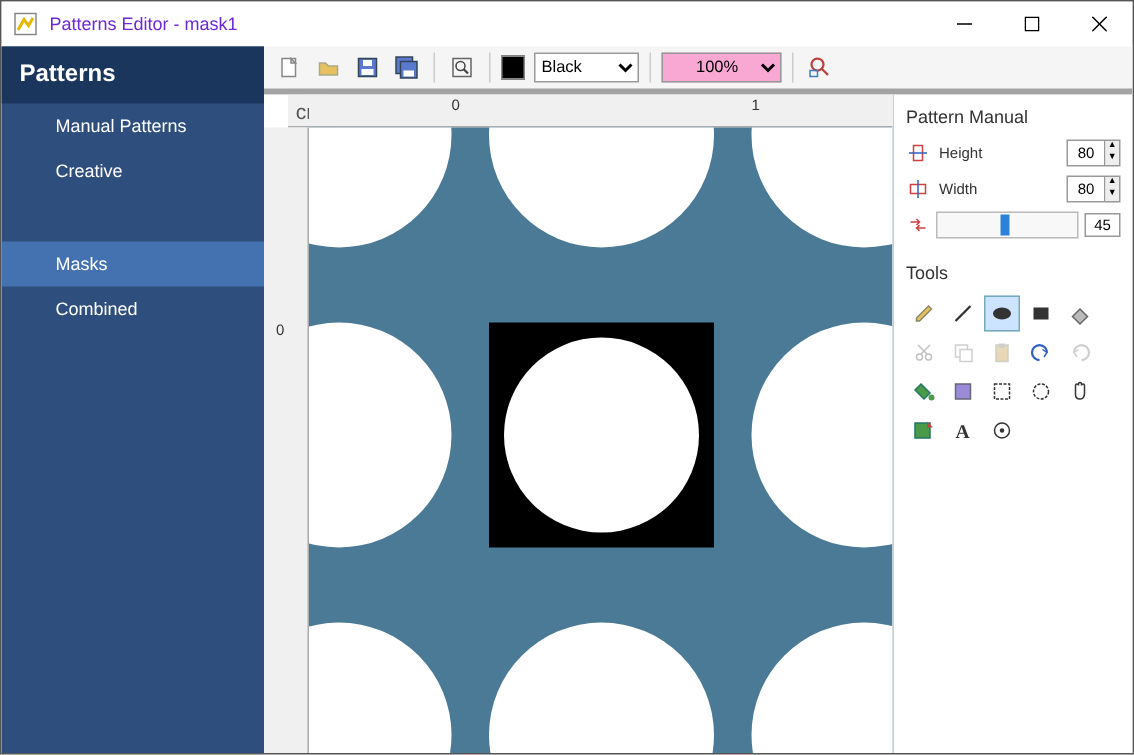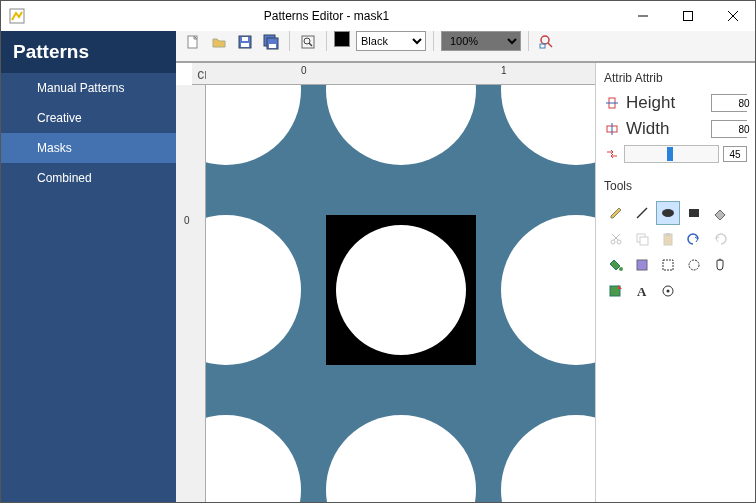--- a/index.html
+++ b/index.html
@@ -1,52 +1,52 @@
 <!DOCTYPE html>
 <html><head>
 <meta charset="utf-8">
 <style>
   * { box-sizing: border-box; margin: 0; padding: 0; }
   body { font-family: "Segoe UI", Tahoma, sans-serif; font-size: 12px; background: #fff; width: 756px; height: 503px; overflow: hidden; border: 1px solid #555; }
   .titlebar { height: 30px; display: flex; align-items: center; padding-left: 8px; background: #fff; border-bottom: 1px solid #fff; }
   .titlebar .icon { width: 16px; height: 16px; margin-right: 8px; }
-  .titlebar .title { flex: 1; text-align: center; font-size: 12px; color: #000000; }
+  .titlebar .title { flex: 1; text-align: left; font-size: 12px; color: #6d28d9; }
   .titlebar .winbtns { display: flex; }
   .titlebar .winbtn { width: 45px; height: 30px; display: flex; align-items: center; justify-content: center; }
   .titlebar .winbtn svg { width: 10px; height: 10px; }
   .main { display: flex; height: calc(100% - 30px); }
   .sidebar { width: 175px; background: #2e4e7e; color: #fff; display: flex; flex-direction: column; }
-  .sidebar-header { background: #1a365d; padding: 10px 12px; font-weight: bold; font-size: 19px; }
+  .sidebar-header { background: #1a365d; padding: 10px 12px; font-weight: bold; font-size: 16px; }
   .sidebar-item { padding: 8px 12px 8px 36px; cursor: default; font-size: 12px; }
-  .sidebar-item.active { background: #4472b0; }
+  .sidebar-item.active { background: #4472b0; margin-top: 32px; }
   .content { flex: 1; display: flex; flex-direction: column; background: #fff; position: relative; }
-  .toolbar { height: 32px; background: #f5f5f5; border-bottom: 2px solid #a3a3a3; display: flex; align-items: flex-start; padding: 0 6px; gap: 4px; }
+  .toolbar { height: 32px; background: #f5f5f5; border-bottom: 4px solid #a3a3a3; display: flex; align-items: center; padding: 0 6px; gap: 4px; }
   .tbtn { width: 22px; height: 22px; display: flex; align-items: center; justify-content: center; border: 1px solid transparent; }
   .tsep { width: 1px; height: 20px; background: #ccc; margin: 0 3px; }
   .color-swatch { width: 16px; height: 16px; background: #000; border: 1px solid #888; margin-right: 2px; }
   .color-select { width: 70px; height: 20px; font-size: 11px; border: 1px solid #999; background: #fff; }
-  .zoom-select { width: 80px; height: 20px; font-size: 11px; border: 1px solid #999; background: #737373; text-align: left; padding-left: 4px;}
+  .zoom-select { width: 80px; height: 20px; font-size: 11px; border: 1px solid #999; background: #f9a8d4; text-align: left; padding-left: 18px;}
   .workspace { flex: 1; display: flex; overflow: hidden; }
   .canvas-area { flex: 1; position: relative; background: #fff; overflow: hidden; }
   .ruler-corner { position: absolute; left: 16px; top: 0; width: 30px; height: 22px; background: #f0f0f0; border-right: 1px solid #aaa; border-bottom: 1px solid #aaa; font-size: 14px; display: flex; align-items: center; justify-content: center; color: #555;}
   .ruler-h { position: absolute; left: 30px; right: 0; top: 0; height: 22px; background: #f0f0f0; border-bottom: 1px solid #aaa; }
   .ruler-h .tick { position: absolute; top: 2px; font-size: 10px; color: #333; }
   .ruler-v { position: absolute; left: 0; top: 22px; bottom: 0; width: 30px; background: #f0f0f0; border-right: 1px solid #aaa;}
   .ruler-v .tick { position: absolute; left: 8px; font-size: 10px; color: #333;}
   .canvas { position: absolute; left: 30px; top: 22px; right: 0; bottom: 0; background: #4a7a95; overflow: hidden; }
   .circle { position: absolute; background: #fff; border-radius: 50%; }
   .mask-square { position: absolute; width: 150px; height: 150px; background: #000; left: 120px; top: 130px; }
   .mask-square .inner-circle { position: absolute; width: 130px; height: 130px; background: #fff; border-radius: 50%; left: 10px; top: 10px; }
   .right-panel { width: 160px; border-left: 1px solid #ccc; padding: 8px; background: #fff; }
   .panel-title { font-size: 12px; color: #333; margin-bottom: 8px; }
   .attr-row { display: flex; align-items: center; gap: 6px; margin-bottom: 6px; }
   .attr-icon { width: 16px; height: 16px; display:flex; align-items:center; justify-content:center; }
-  .attr-label { flex: 1; font-size: 17px; color: #333; }
+  .attr-label { flex: 1; font-size: 10px; color: #333; }
   .attr-spin { width: 36px; height: 18px; display: flex; border: 1px solid #999; }
-  .attr-spin input { width: 24px; border: none; font-size: 10px; text-align: center; outline:none;margin-left:20px; }
+  .attr-spin input { width: 24px; border: none; font-size: 10px; text-align: center; outline:none; }
   .attr-spin .arrows { width: 12px; display: flex; flex-direction: column; border-left: 1px solid #999;}
   .attr-spin .arrows div { flex:1; font-size:6px; text-align:center; line-height:7px; cursor:default; background:#eee;}
   .slider-row { display: flex; align-items: center; gap: 4px; margin-top: 4px; margin-bottom: 16px;}
   .slider { flex: 1; height: 18px; position: relative; border:1px solid #bbb; background:#f8f8f8;}
   .slider .thumb { position:absolute; width:6px; height:14px; background:#2a82da; top:1px; left:45%; }
   .slider-val { width: 24px; border:1px solid #999; font-size:10px; text-align:center; height:16px; line-height:16px;}
   .tools-grid { display: grid; grid-template-columns: repeat(5, 24px); gap: 2px; }
   .tool { width: 24px; height: 24px; display:flex; align-items:center; justify-content:center; border:1px solid transparent;}
   .tool.selected { background:#cce4ff; border-color:#7ab;}
   .tool.disabled { opacity: 0.4; }
@@ -161,21 +161,21 @@
           <div class="circle" style="width:150px;height:150px;left:-55px;top:330px"></div>
           <div class="circle" style="width:150px;height:150px;left:120px;top:330px"></div>
           <div class="circle" style="width:150px;height:150px;left:295px;top:330px"></div>
           <div class="mask-square">
             <div class="inner-circle"></div>
           </div>
         </div>
       </div>
 
       <div class="right-panel">
-        <div class="panel-title">Attrib Attrib</div>
+        <div class="panel-title">Pattern Manual</div>
         <div class="attr-row">
           <span class="attr-icon">
               <svg width="14" height="14">
                 <rect x="4" y="2" width="6" height="10" fill="none" stroke="#d04040"></rect>
                 <line x1="1" y1="7" x2="13" y2="7" stroke="#3060c0"></line>
               </svg>
             </span>
           <span class="attr-label">Height</span>
           <div class="attr-spin">
             <input value="80" style="">

